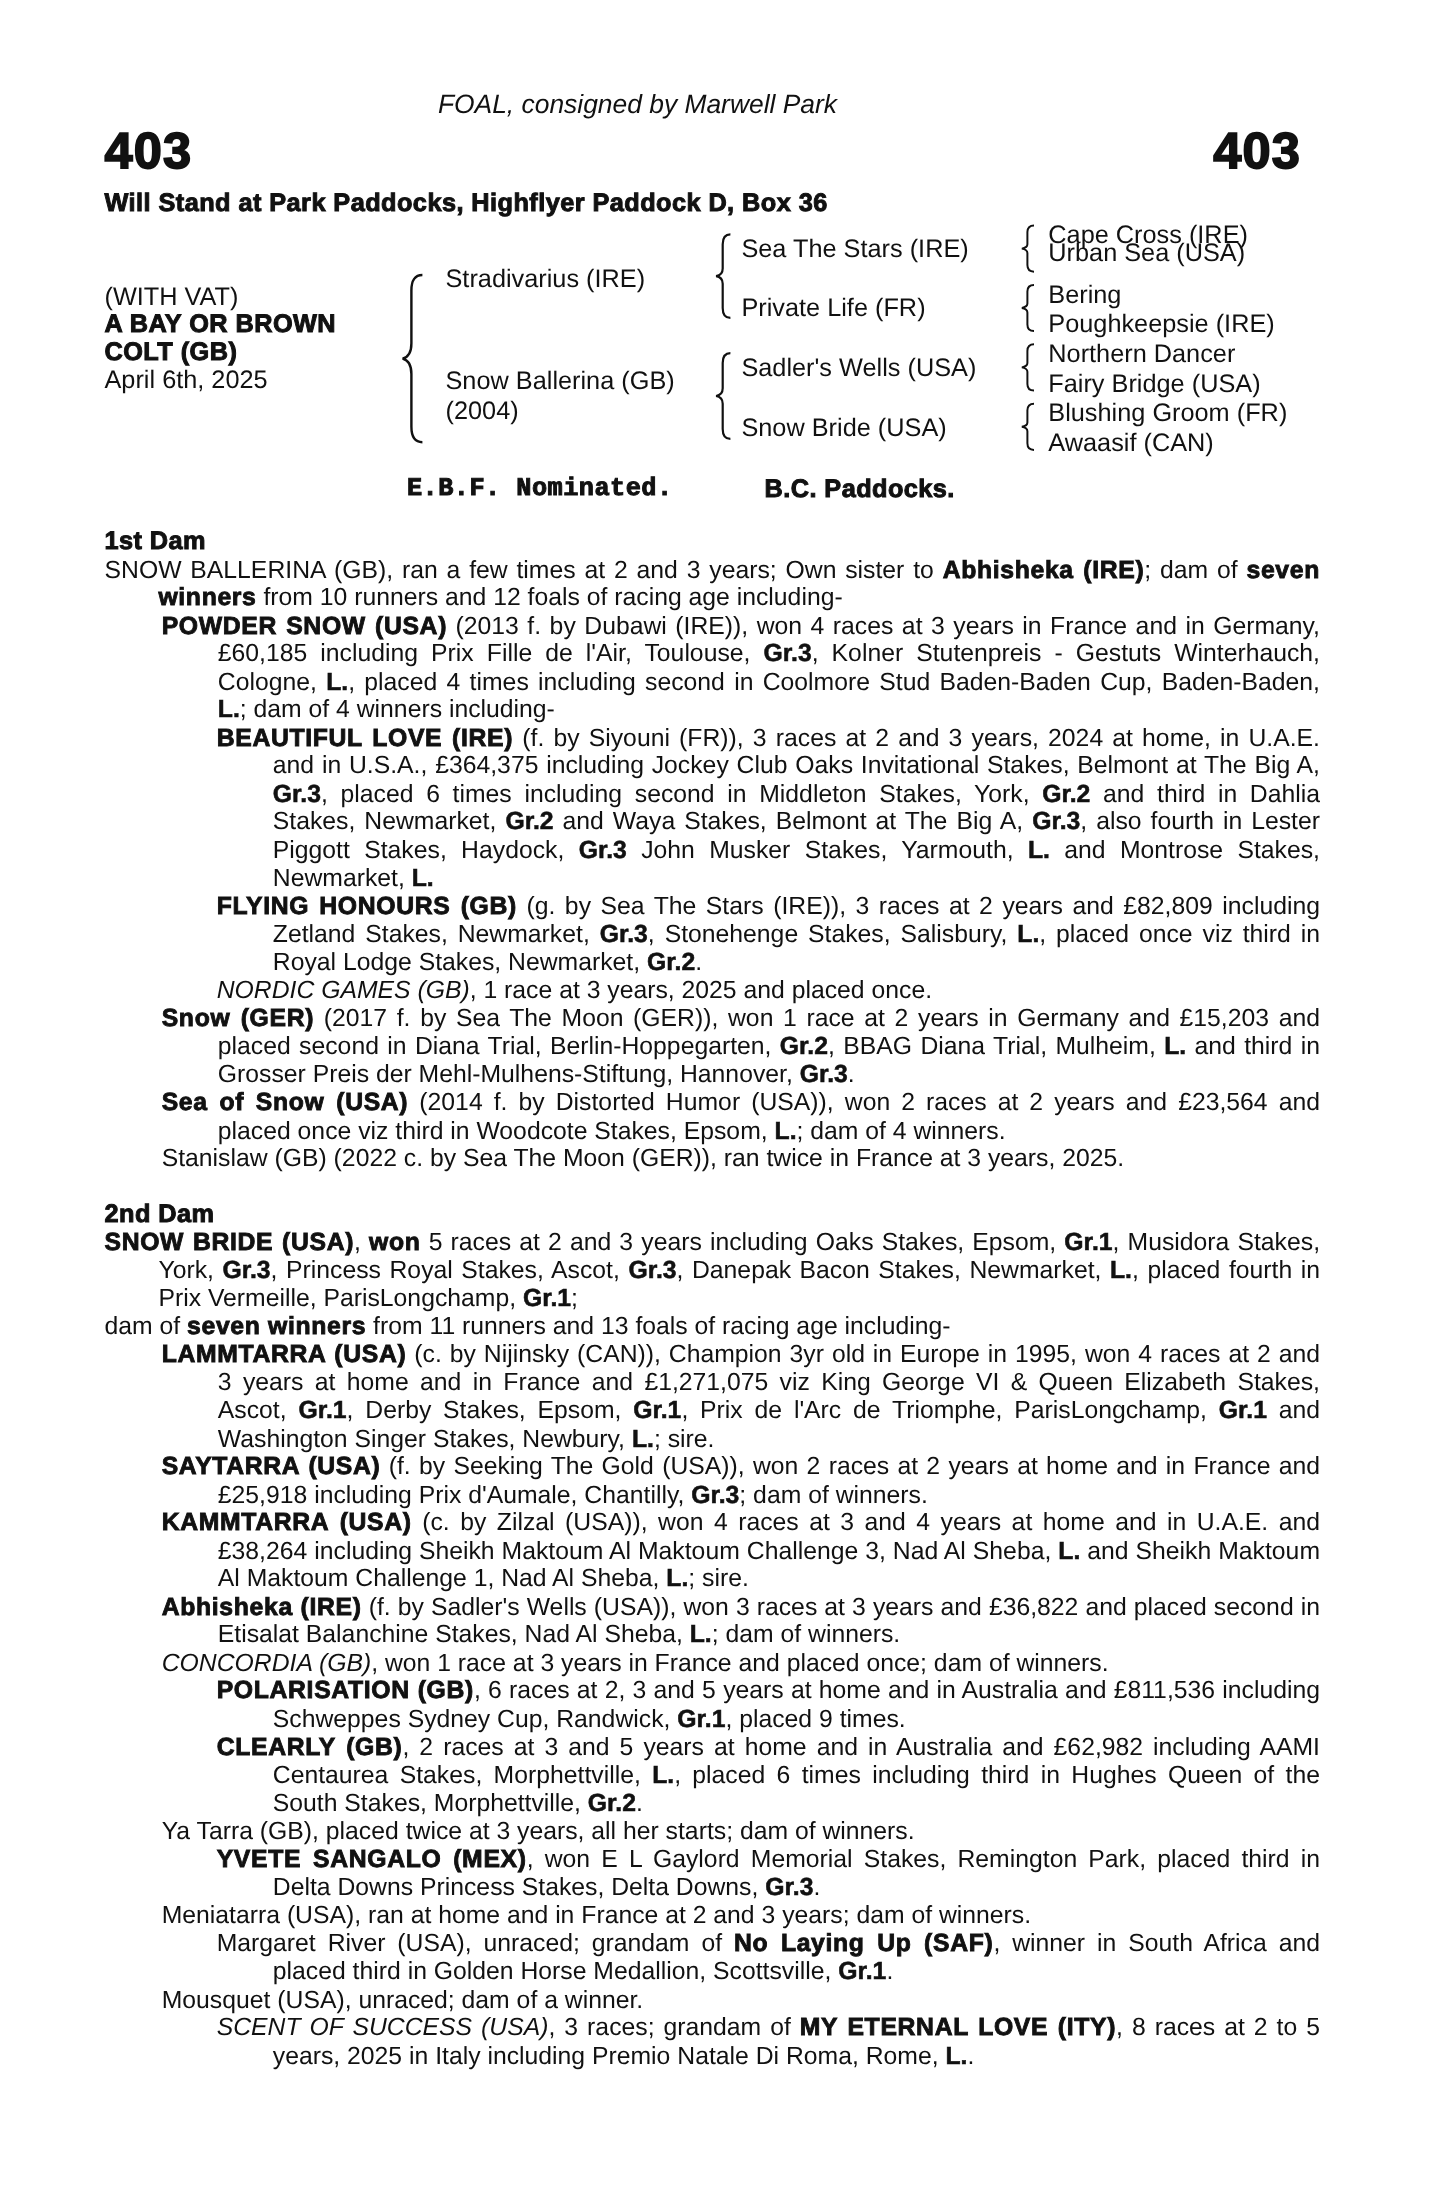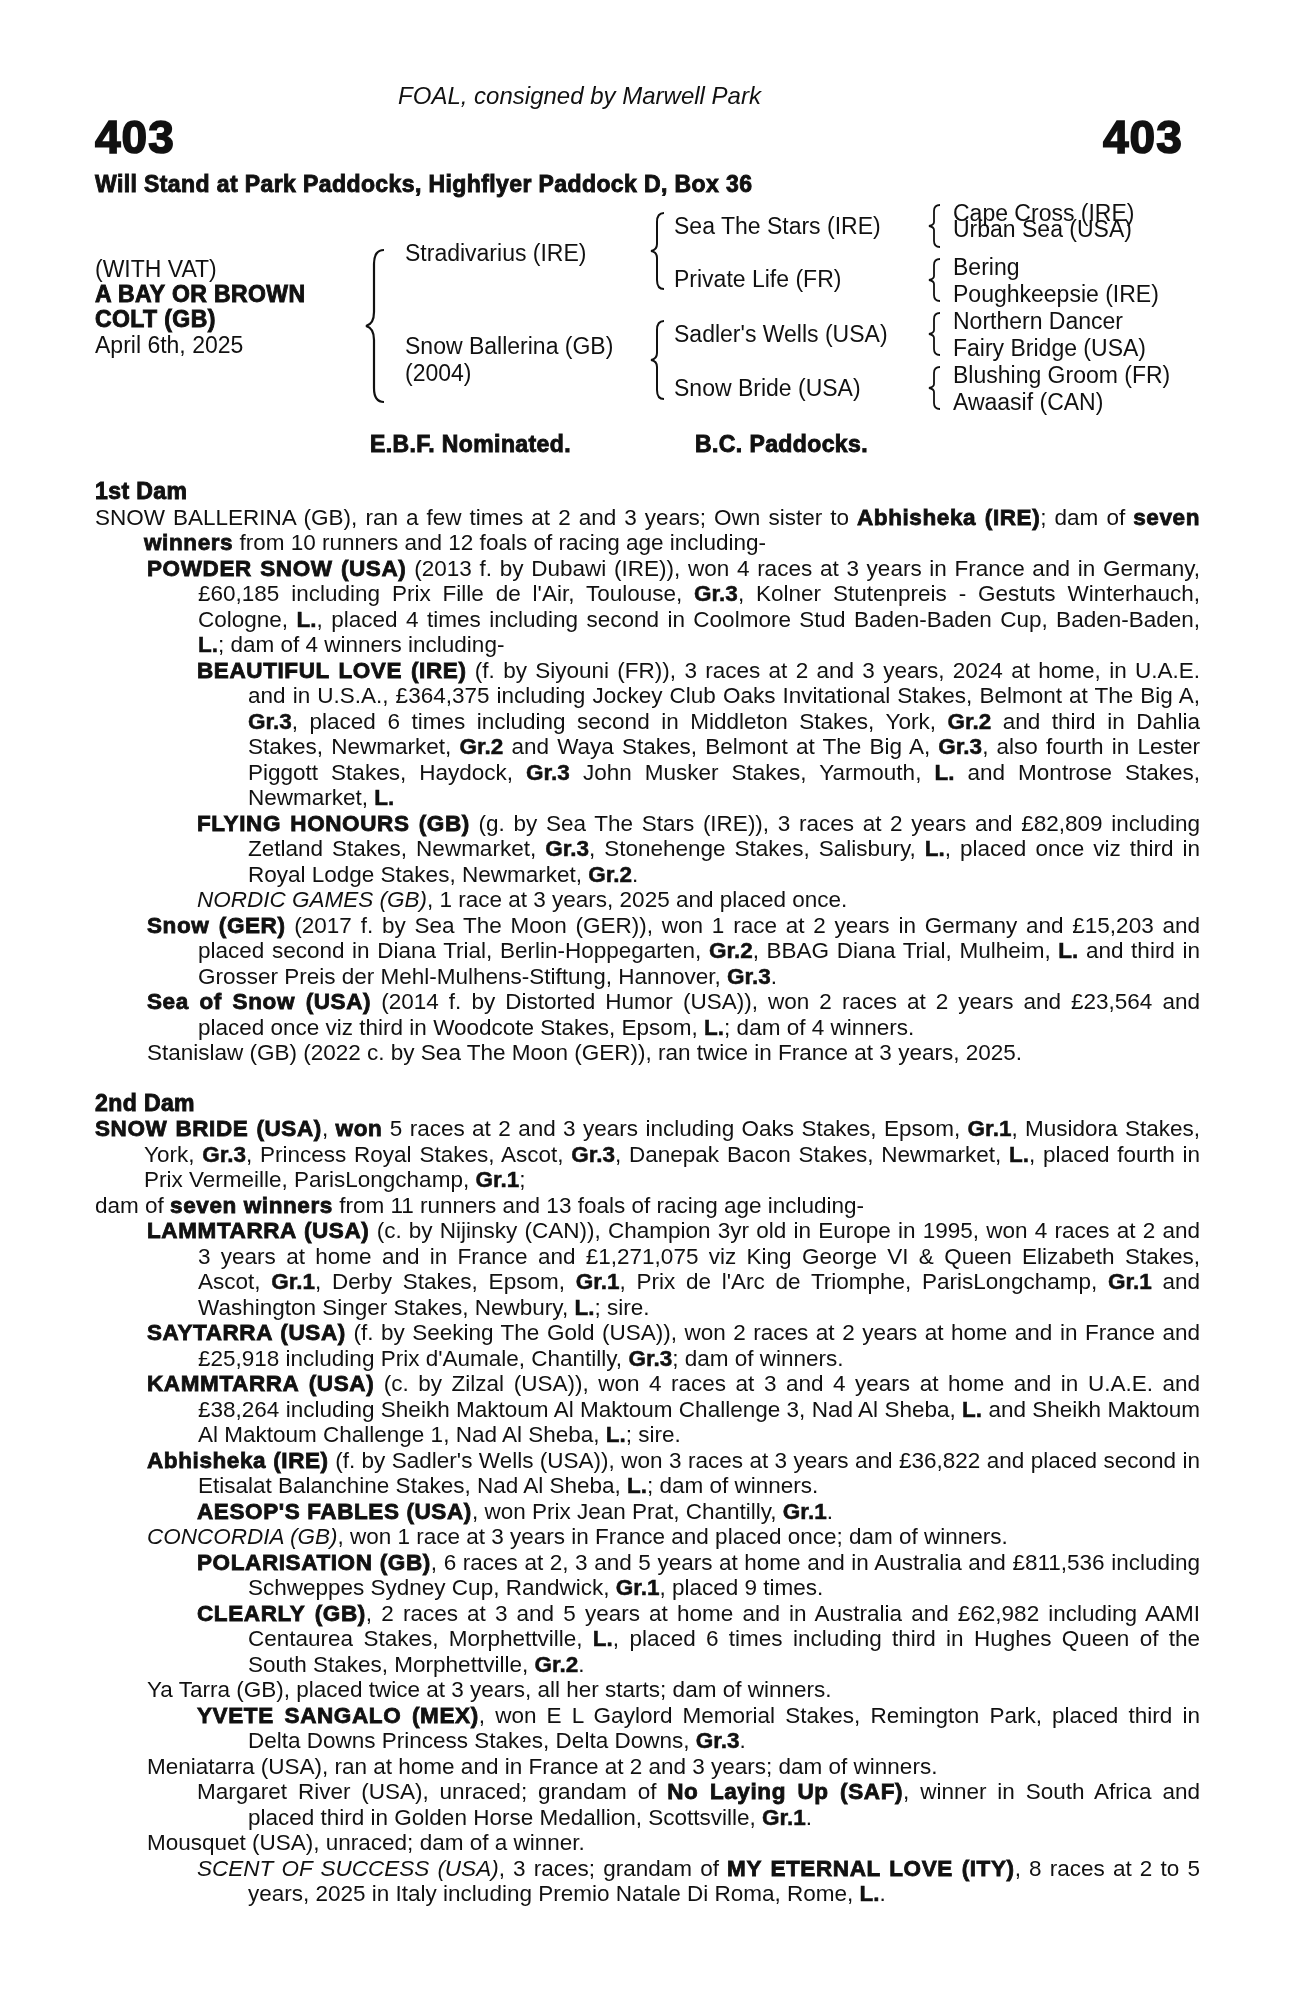--- a/index.html
+++ b/index.html
@@ -75,21 +75,21 @@
 
 <div class="abs ped" style="left:953px;top:200px;">Cape Cross (IRE)</div>
 <div class="abs ped" style="left:953px;top:216px;">Urban Sea (USA)</div>
 <div class="abs ped" style="left:953px;top:254px;">Bering</div>
 <div class="abs ped" style="left:953px;top:281px;">Poughkeepsie (IRE)</div>
 <div class="abs ped" style="left:953px;top:308px;">Northern Dancer</div>
 <div class="abs ped" style="left:953px;top:335px;">Fairy Bridge (USA)</div>
 <div class="abs ped" style="left:953px;top:362px;">Blushing Groom (FR)</div>
 <div class="abs ped" style="left:953px;top:389px;">Awaasif (CAN)</div>
 
-<div class="abs nom heavy" style="left:370px;top:431px;">E.B.F. Nominated.</div>
+<div class="abs nom heavy" style="left:370px;top:431px;font-family:Liberation Mono, monospace;">E.B.F. Nominated.</div>
 <div class="abs nom heavy" style="left:695px;top:431px;">B.C. Paddocks.</div>
 
 <div class="body-text">
   <div class="sec-head heavy">1st Dam</div>
   <div id="first-dam-body">
       <p class="i0">SNOW BALLERINA (GB), ran a few times at 2 and 3 years; Own sister to <b class="h">Abhisheka (IRE)</b>; dam of <b class="h">seven winners</b> from 10 runners and 12 foals of racing age including-</p>
       <p class="i1"><b class="h">POWDER SNOW (USA)</b> (2013 f. by Dubawi (IRE)), won 4 races at 3 years in France and in Germany, £60,185 including Prix Fille de l'Air, Toulouse, <b class="g">Gr.3</b>, Kolner Stutenpreis - Gestuts Winterhauch, Cologne, <b class="g">L.</b>, placed 4 times including second in Coolmore Stud Baden-Baden Cup, Baden-Baden, <b class="g">L.</b>; dam of 4 winners including-</p>
       <p class="i2"><b class="h">BEAUTIFUL LOVE (IRE)</b> (f. by Siyouni (FR)), 3 races at 2 and 3 years, 2024 at home, in U.A.E. and in U.S.A., £364,375 including Jockey Club Oaks Invitational Stakes, Belmont at The Big A, <b class="g">Gr.3</b>, placed 6 times including second in Middleton Stakes, York, <b class="g">Gr.2</b> and third in Dahlia Stakes, Newmarket, <b class="g">Gr.2</b> and Waya Stakes, Belmont at The Big A, <b class="g">Gr.3</b>, also fourth in Lester Piggott Stakes, Haydock, <b class="g">Gr.3</b> John Musker Stakes, Yarmouth, <b class="g">L.</b> and Montrose Stakes, Newmarket, <b class="g">L.</b></p>
       <p class="i2"><b class="h">FLYING HONOURS (GB)</b> (g. by Sea The Stars (IRE)), 3 races at 2 years and £82,809 including Zetland Stakes, Newmarket, <b class="g">Gr.3</b>, Stonehenge Stakes, Salisbury, <b class="g">L.</b>, placed once viz third in Royal Lodge Stakes, Newmarket, <b class="g">Gr.2</b>.</p>
       <p class="i2"><span class="it">NORDIC GAMES (GB)</span>, 1 race at 3 years, 2025 and placed once.</p>
@@ -99,21 +99,20 @@
     </div>
   <div class="gap"></div>
   <div class="sec-head heavy">2nd Dam</div>
   <div id="second-dam-body">
       <p class="i0"><b class="h">SNOW BRIDE (USA)</b>, <b class="h">won</b> 5 races at 2 and 3 years including Oaks Stakes, Epsom, <b class="g">Gr.1</b>, Musidora Stakes, York, <b class="g">Gr.3</b>, Princess Royal Stakes, Ascot, <b class="g">Gr.3</b>, Danepak Bacon Stakes, Newmarket, <b class="g">L.</b>, placed fourth in Prix Vermeille, ParisLongchamp, <b class="g">Gr.1</b>;</p>
       <p class="plain0">dam of <b class="h">seven winners</b> from 11 runners and 13 foals of racing age including-</p>
       <p class="i1"><b class="h">LAMMTARRA (USA)</b> (c. by Nijinsky (CAN)), Champion 3yr old in Europe in 1995, won 4 races at 2 and 3 years at home and in France and £1,271,075 viz King George VI &amp; Queen Elizabeth Stakes, Ascot, <b class="g">Gr.1</b>, Derby Stakes, Epsom, <b class="g">Gr.1</b>, Prix de l'Arc de Triomphe, ParisLongchamp, <b class="g">Gr.1</b> and Washington Singer Stakes, Newbury, <b class="g">L.</b>; sire.</p>
       <p class="i1"><b class="h">SAYTARRA (USA)</b> (f. by Seeking The Gold (USA)), won 2 races at 2 years at home and in France and £25,918 including Prix d'Aumale, Chantilly, <b class="g">Gr.3</b>; dam of winners.</p>
       <p class="i1"><b class="h">KAMMTARRA (USA)</b> (c. by Zilzal (USA)), won 4 races at 3 and 4 years at home and in U.A.E. and £38,264 including Sheikh Maktoum Al Maktoum Challenge 3, Nad Al Sheba, <b class="g">L.</b> and Sheikh Maktoum Al Maktoum Challenge 1, Nad Al Sheba, <b class="g">L.</b>; sire.</p>
       <p class="i1"><b class="h">Abhisheka (IRE)</b> (f. by Sadler's Wells (USA)), won 3 races at 3 years and £36,822 and placed second in Etisalat Balanchine Stakes, Nad Al Sheba, <b class="g">L.</b>; dam of winners.</p>
-      <p class="i2"><b class="h">AESOP'S FABLES (USA)</b>, won Prix Jean Prat, Chantilly, <b class="g">Gr.1</b>.</p>
       <p class="i1"><span class="it">CONCORDIA (GB)</span>, won 1 race at 3 years in France and placed once; dam of winners.</p>
       <p class="i2"><b class="h">POLARISATION (GB)</b>, 6 races at 2, 3 and 5 years at home and in Australia and £811,536 including Schweppes Sydney Cup, Randwick, <b class="g">Gr.1</b>, placed 9 times.</p>
       <p class="i2"><b class="h">CLEARLY (GB)</b>, 2 races at 3 and 5 years at home and in Australia and £62,982 including AAMI Centaurea Stakes, Morphettville, <b class="g">L.</b>, placed 6 times including third in Hughes Queen of the South Stakes, Morphettville, <b class="g">Gr.2</b>.</p>
       <p class="i1">Ya Tarra (GB), placed twice at 3 years, all her starts; dam of winners.</p>
       <p class="i2"><b class="h">YVETE SANGALO (MEX)</b>, won E L Gaylord Memorial Stakes, Remington Park, placed third in Delta Downs Princess Stakes, Delta Downs, <b class="g">Gr.3</b>.</p>
       <p class="i1">Meniatarra (USA), ran at home and in France at 2 and 3 years; dam of winners.</p>
       <p class="i2">Margaret River (USA), unraced; grandam of <b class="h">No Laying Up (SAF)</b>, winner in South Africa and placed third in Golden Horse Medallion, Scottsville, <b class="g">Gr.1</b>.</p>
       <p class="i1">Mousquet (USA), unraced; dam of a winner.</p>
       <p class="i2"><span class="it">SCENT OF SUCCESS (USA)</span>, 3 races; grandam of <b class="h">MY ETERNAL LOVE (ITY)</b>, 8 races at 2 to 5 years, 2025 in Italy including Premio Natale Di Roma, Rome, <b class="g">L.</b>.</p>
     </div>

